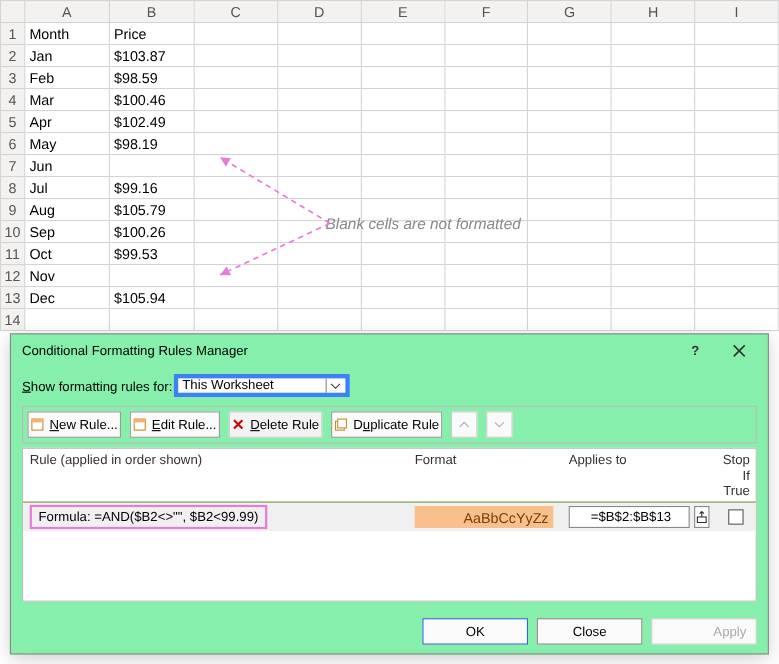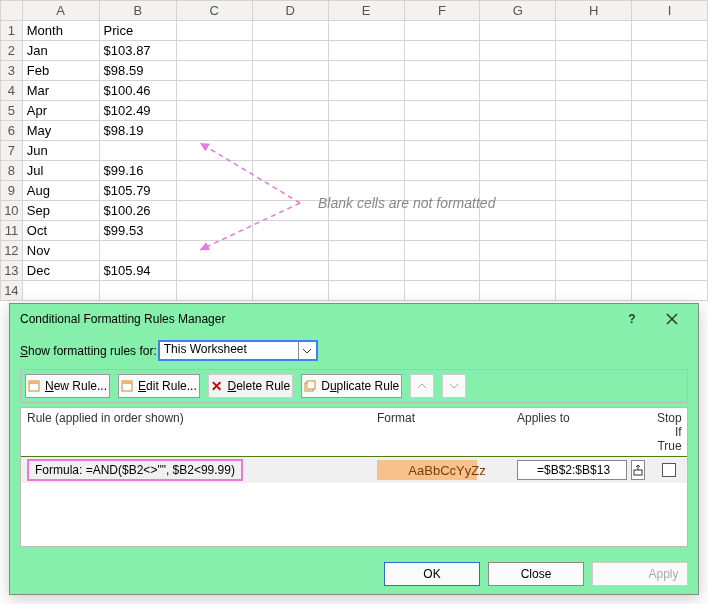--- a/index.html
+++ b/index.html
@@ -78,26 +78,26 @@
   .titlebar .title { flex: 1; font-size: 12px; }
   .titlebar .tbtn {
     width: 40px; height: 28px;
     display: flex; align-items: center; justify-content: center;
     color: #333;
   }
   .dlg-body { padding: 6px 10px 10px 10px; }
   .row1 { display: flex; align-items: center; gap: 1px; margin-bottom: 8px;}
   .row1 label { }
   .sel {
-    border: 2px solid #3b82f6;
+    border: 4px solid #3b82f6;
     background: #fff;
     height: 21px;
     width: 160px;
     display: flex;
-    align-items: flex-start;
+    align-items: flex-end;
     padding: 0 4px;
     position: relative;
   }
   .sel .dd {
     position: absolute; right: 0; top: 0; bottom: 0;
     width: 18px; border-left: 1px solid #888;
     display: flex; align-items: center; justify-content: center;
   }
   .toolbar {
     border: 1px solid #bbb;
@@ -142,21 +142,21 @@
   .formula-box {
     border: 2px solid #e67bd9;
     padding: 2px 6px;
     background: #f0f0f0;
     font-size: 12px;
   }
   .format-preview {
     background: #f8c08c;
     color: #7a3f00;
     text-align: center;
-    width: 100px;
+    width: 126px;
     height: 20px;
     display: flex;
     align-items: center;
     justify-content: center;
     font-size: 13px;
     padding-left: 40px;
   }
   .applies-input {
     border: 1px solid #888;
     background: #fff;
@@ -392,21 +392,21 @@
         <td></td>
         <td></td>
         <td></td>
         <td></td>
         <td></td>
         <td></td>
       </tr>
     </tbody>
 </table>
 
-<div class="annot" style="left:318px; top:195px;">Blank cells are not formatted</div>
+<div class="annot" style="left:296px; top:195px;">Blank cells are not formatted</div>
 <svg class="arrow" style="left:190px; top:135px;" width="115" height="120">
   <defs>
     <marker id="ah" markerWidth="8" markerHeight="8" refX="6" refY="3" orient="auto">
       <path d="M0,0 L6,3 L0,6 Z" fill="#e67bd9"></path>
     </marker>
   </defs>
   <line x1="110" y1="68" x2="10" y2="8" stroke="#e67bd9" stroke-width="1.5" stroke-dasharray="5,4" marker-end="url(#ah)"></line>
   <line x1="110" y1="68" x2="10" y2="115" stroke="#e67bd9" stroke-width="1.5" stroke-dasharray="5,4" marker-end="url(#ah)"></line>
 </svg>
 

